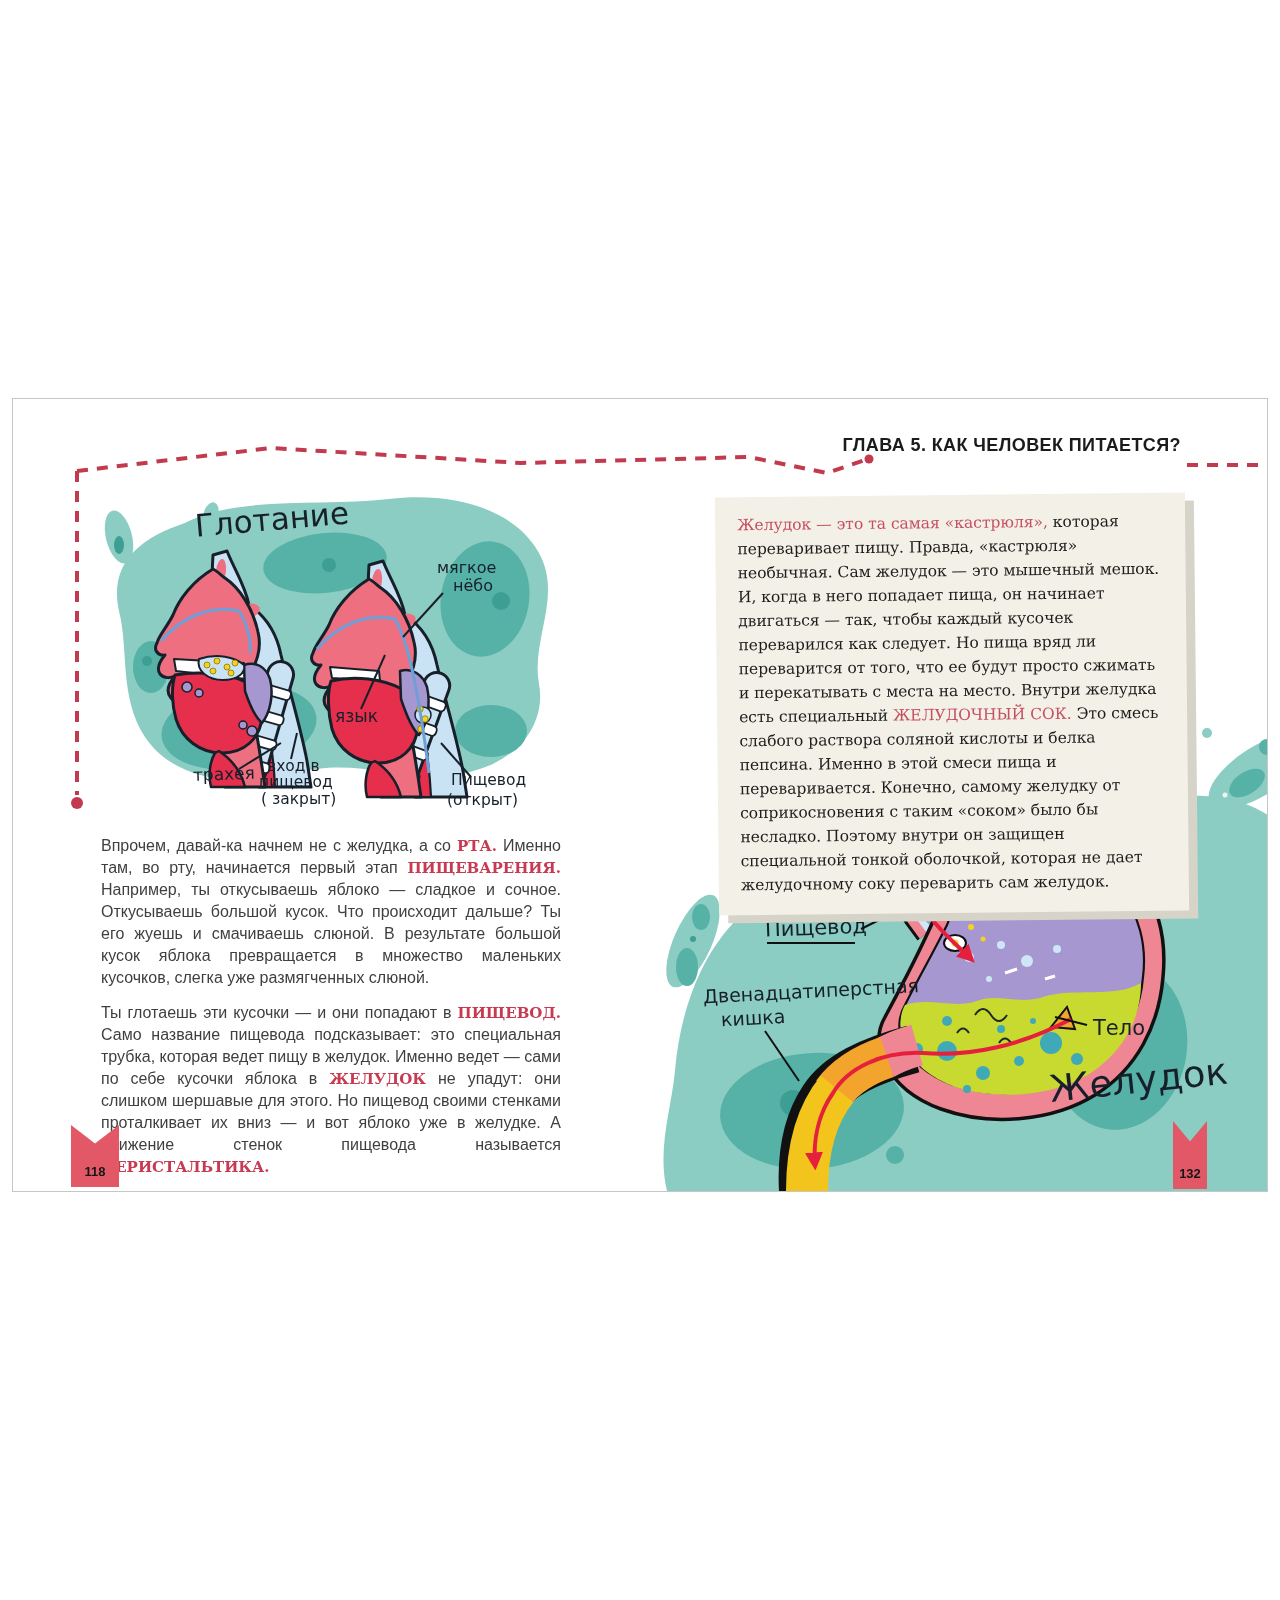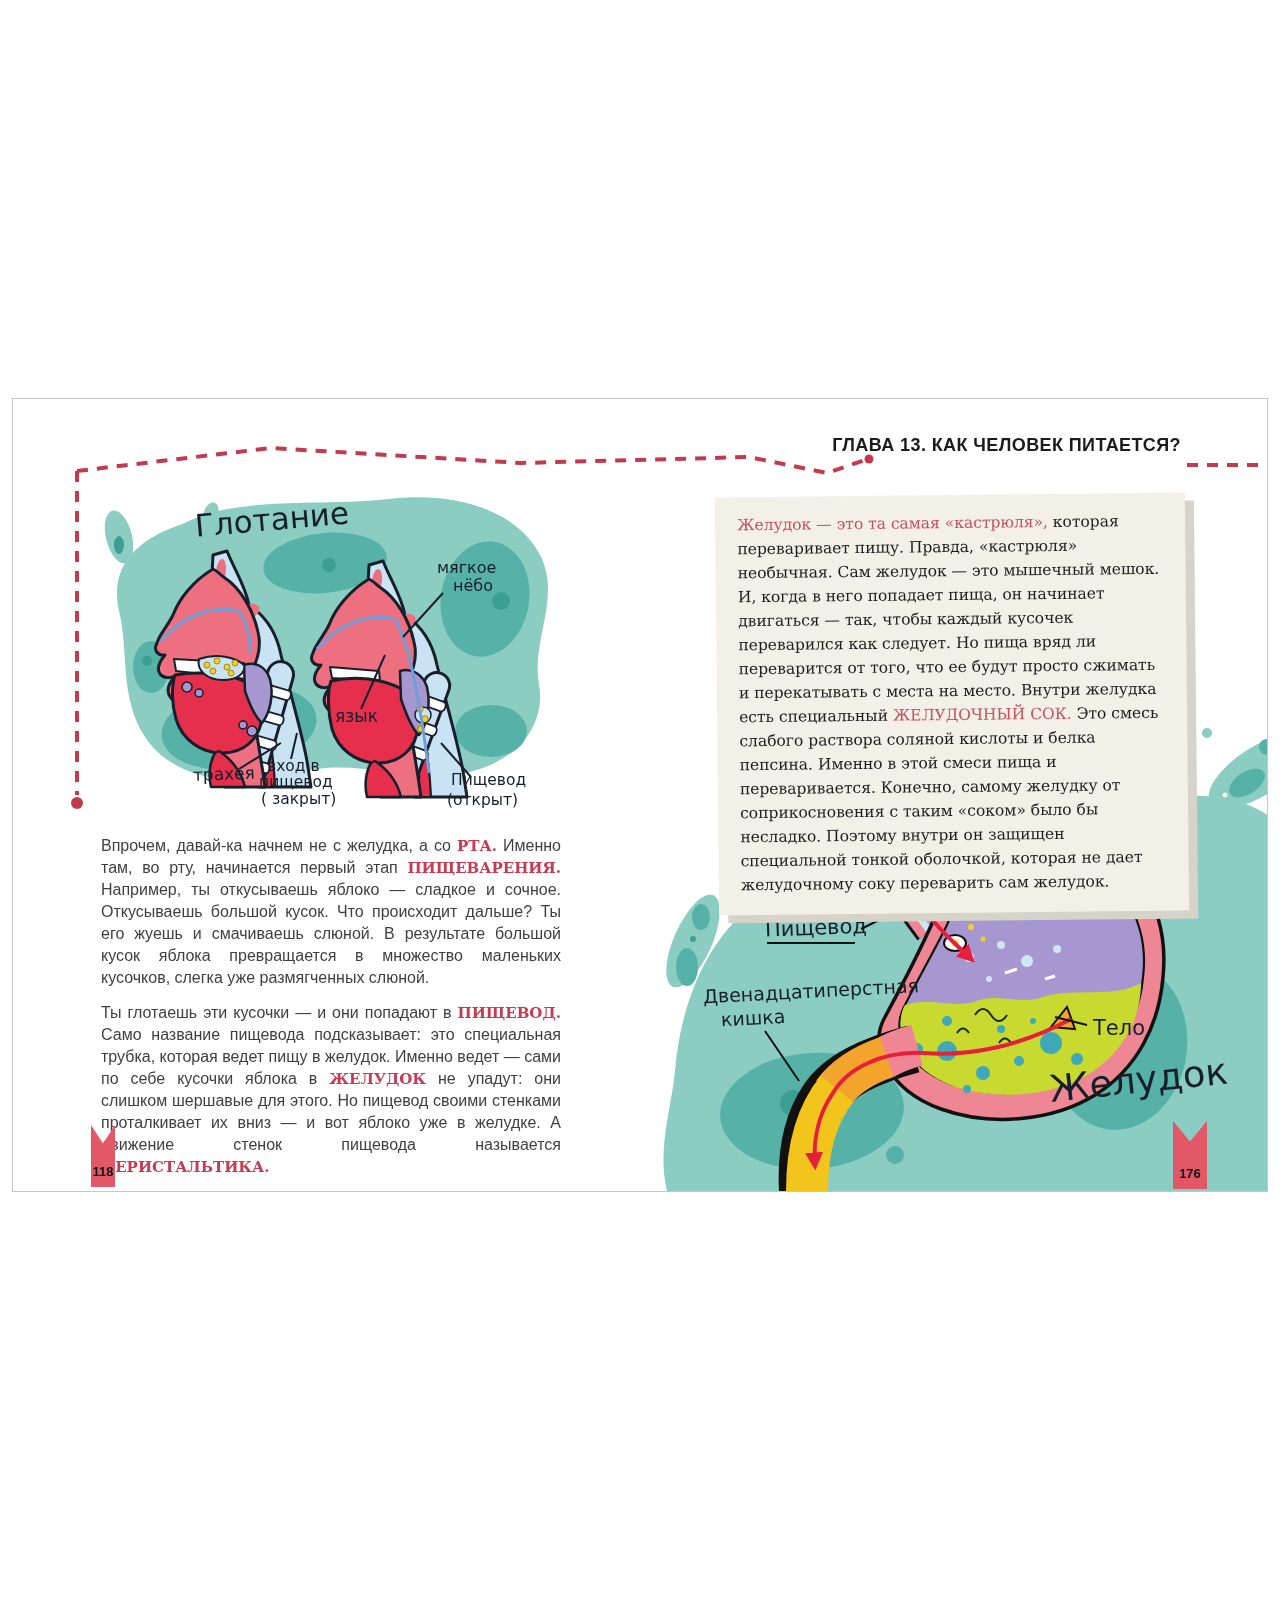--- a/index.html
+++ b/index.html
@@ -16,21 +16,21 @@
         font-size:16px;line-height:22px;text-align:justify;}
   .text-col p{margin:8px 0 13px 0;}
   .para .red{font-family:"DejaVu Serif",serif;font-weight:700;color:#c83a52;font-size:15px;}
   .card{position:absolute;left:704px;top:96px;width:470px;box-sizing:border-box;
         background:#f3f0e7;padding:16px 22px 18px 22px;min-height:326px;
         box-shadow:9px 8px 0 #d6d3c8;transform:rotate(-.6deg);
         font-family:"DejaVu Serif",serif;font-size:15.5px;line-height:24px;color:#1d1d1d;}
   .card-body .red{color:#c5505f;}
   .ribbon{position:absolute;background:#e25867;
         clip-path:polygon(0 0,50% 30%,100% 0,100% 100%,0 100%);}
-  .ribbon.r118{left:58px;top:726px;width:24px;height:62px;margin-left:20px;}
+  .ribbon.r118{left:58px;top:726px;width:48px;height:62px;}
   .ribbon.r119{left:1160px;top:722px;width:34px;height:68px;}
   .ribbon span{position:absolute;left:0;right:0;bottom:8px;text-align:center;
         font-size:13px;font-weight:bold;color:#161616;}
   .hand{font-family:"DejaVu Sans",sans-serif;fill:#17202a;}
   svg text{user-select:none;}
 </style>
 </head>
 <body>
 
 <div class="page">
@@ -38,21 +38,21 @@
   <svg class="decor" width="1254" height="792">
     <g stroke="#c23a4e" stroke-width="4" fill="none" stroke-dasharray="11 9">
       <polyline points="64,72 258,49 508,64 736,58 814,74 852,61"></polyline>
       <line x1="64" y1="72" x2="64" y2="396"></line>
       <line x1="1174" y1="66" x2="1254" y2="66"></line>
     </g>
     <circle cx="856" cy="60" r="4.5" fill="#c23a4e"></circle>
     <circle cx="64" cy="404" r="6" fill="#c23a4e"></circle>
   </svg>
 
-  <div class="chapter-header">ГЛАВА 13. КАК ЧЕЛОВЕК ПИТАЕТСЯ?</div>
+  <div class="chapter-header">ГЛАВА 5. КАК ЧЕЛОВЕК ПИТАЕТСЯ?</div>
 
   <svg class="fig-left" width="482" height="340" viewBox="0 0 482 340">
     <g>
       <path fill="#8bccc3" d="M96,44 C150,16 232,28 300,20 C368,12 430,32 452,78 C472,120 442,162 450,205 C458,248 424,290 362,296 C304,302 268,278 206,294 C144,310 84,300 56,258 C30,218 40,172 30,132 C20,86 48,60 96,44 Z"></path>
       <ellipse cx="30" cy="58" rx="13" ry="27" fill="#8bccc3" transform="rotate(-14 30 58)"></ellipse>
       <ellipse cx="122" cy="34" rx="7" ry="11" fill="#8bccc3" transform="rotate(20 122 34)"></ellipse>
       <ellipse cx="236" cy="84" rx="62" ry="30" fill="#56b2a7" transform="rotate(-6 236 84)"></ellipse>
       <ellipse cx="396" cy="120" rx="44" ry="58" fill="#56b2a7" transform="rotate(10 396 120)"></ellipse>
       <ellipse cx="150" cy="248" rx="78" ry="42" fill="#56b2a7" transform="rotate(-8 150 248)"></ellipse>
       <ellipse cx="402" cy="252" rx="36" ry="26" fill="#56b2a7"></ellipse>
@@ -266,16 +266,16 @@
   </svg>
 
   <div class="card">
     <div class="card-body"><span class="red">Желудок — это та самая «кастрюля»,</span><span> которая переваривает пищу. Правда, «кастрюля» необычная. Сам желудок — это мышечный мешок. И, когда в него попадает пища, он начинает двигаться — так, чтобы каждый кусочек переварился как следует. Но пища вряд ли переварится от того, что ее будут просто сжимать и перекатывать с места на место. Внутри желудка есть специальный </span><span class="red">ЖЕЛУДОЧНЫЙ СОК.</span><span> Это смесь слабого раствора соляной кислоты и белка пепсина. Именно в этой смеси пища и переваривается. Конечно, самому желудку от соприкосновения с таким «соком» было бы несладко. Поэтому внутри он защищен специальной тонкой оболочкой, которая не дает желудочному соку переварить сам желудок.</span></div>
   </div>
 
   <div class="ribbon r118">
     <span>118</span>
   </div>
   <div class="ribbon r119">
-    <span>176</span>
+    <span>132</span>
   </div>
 
 </div>
 
 </body></html>

